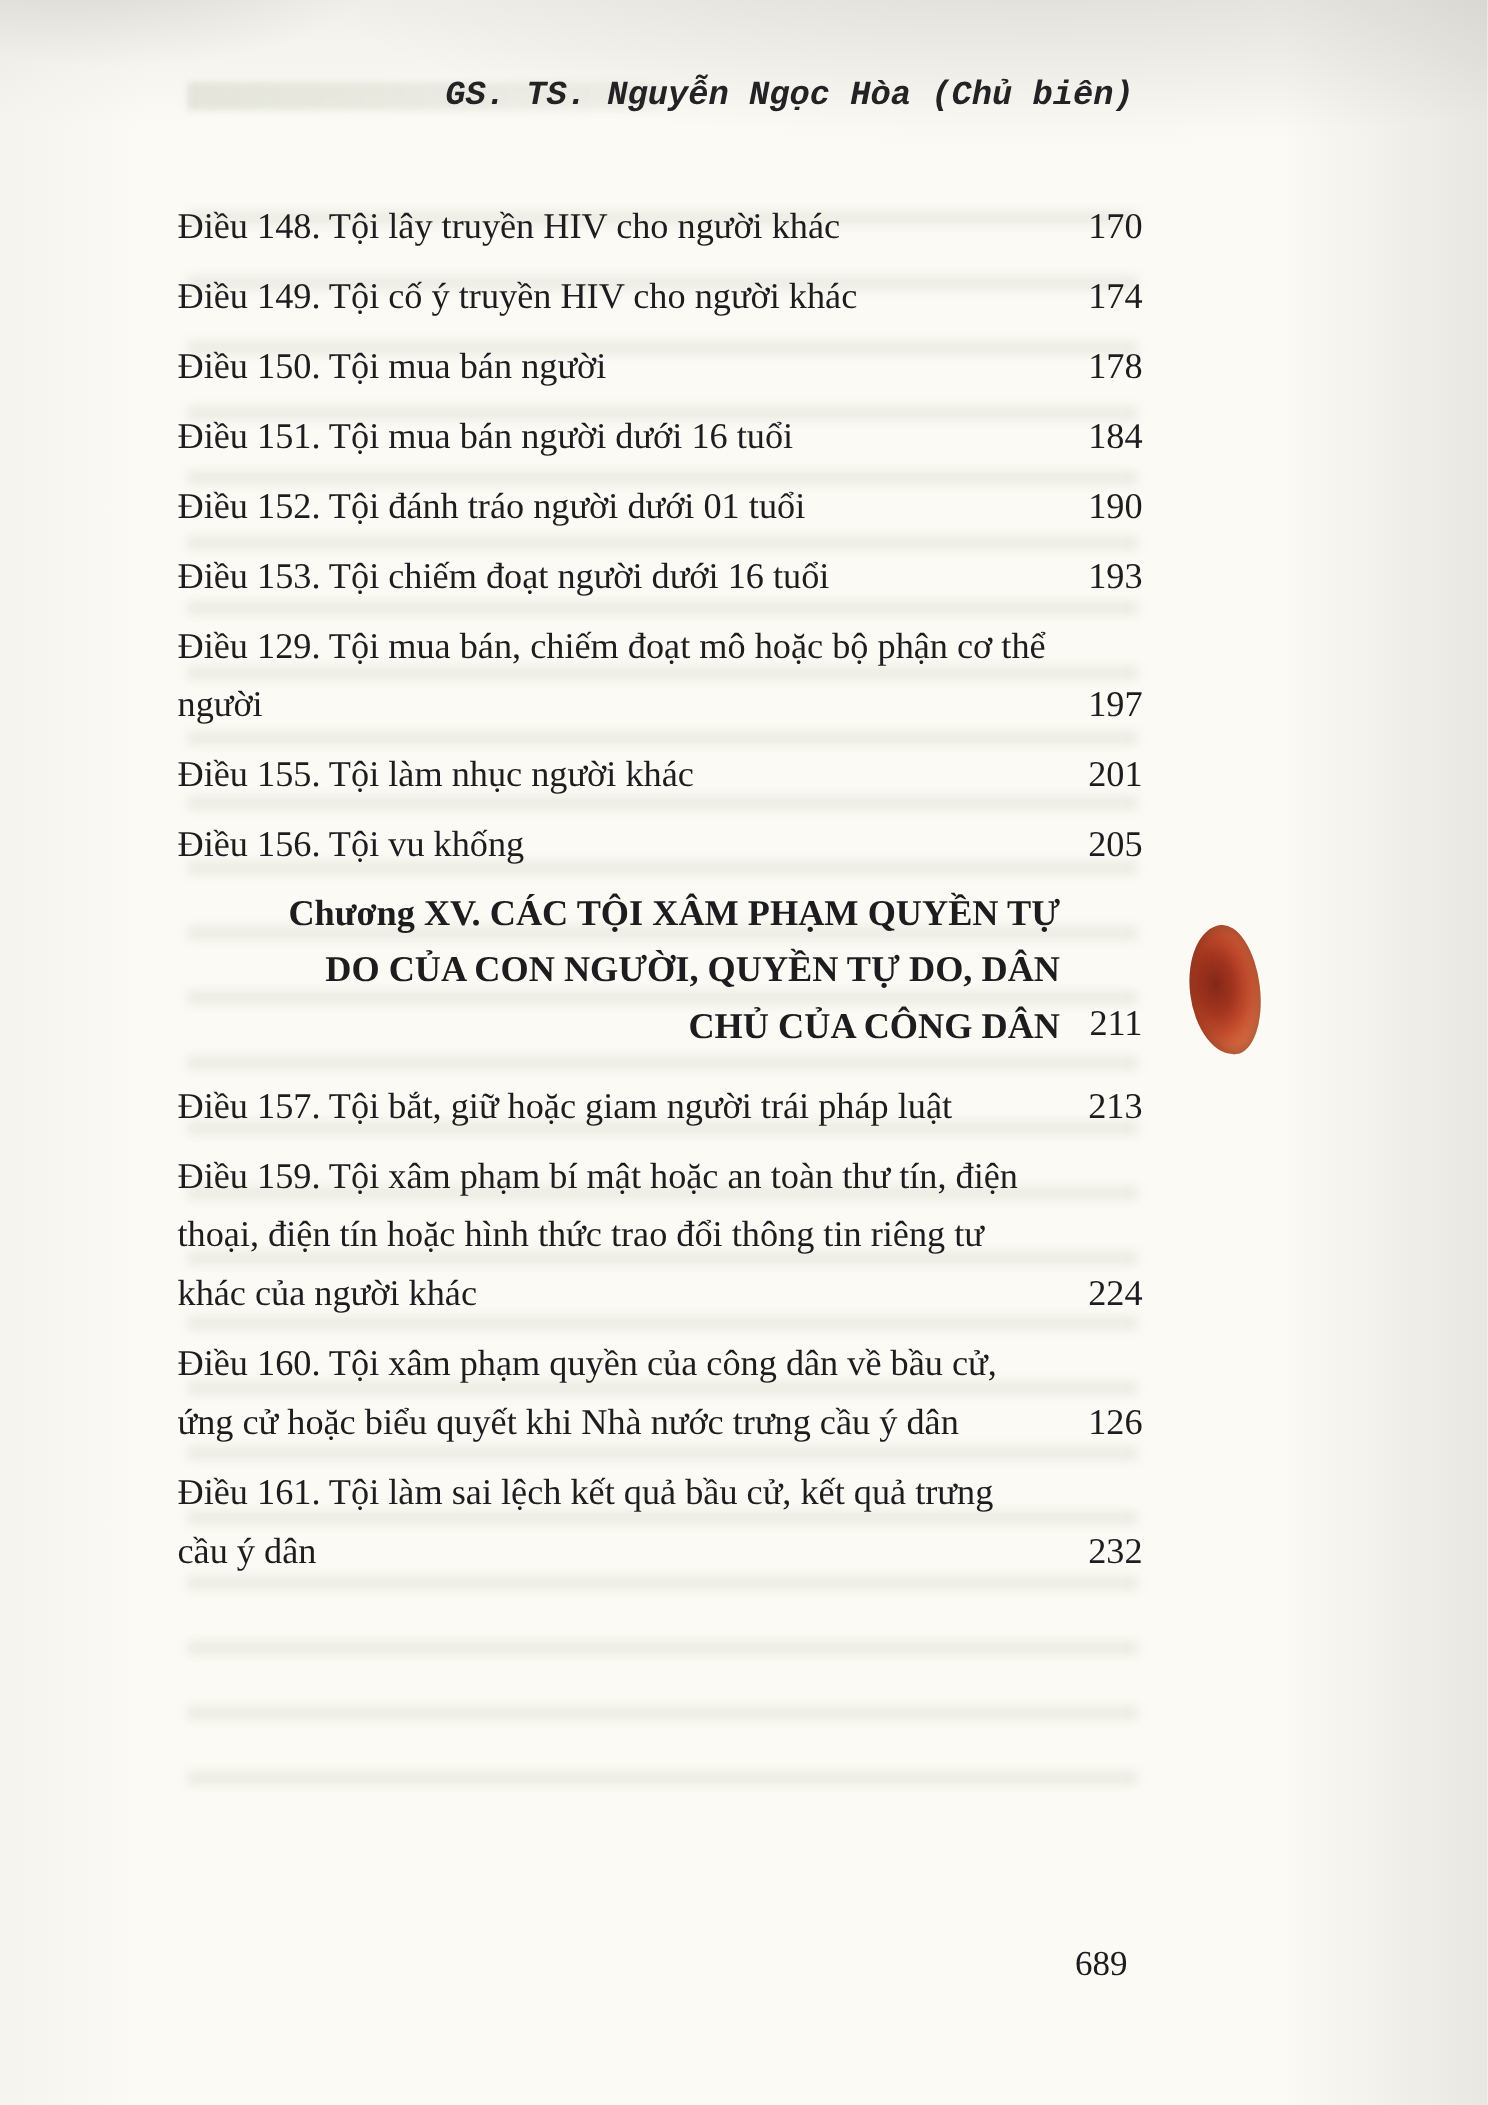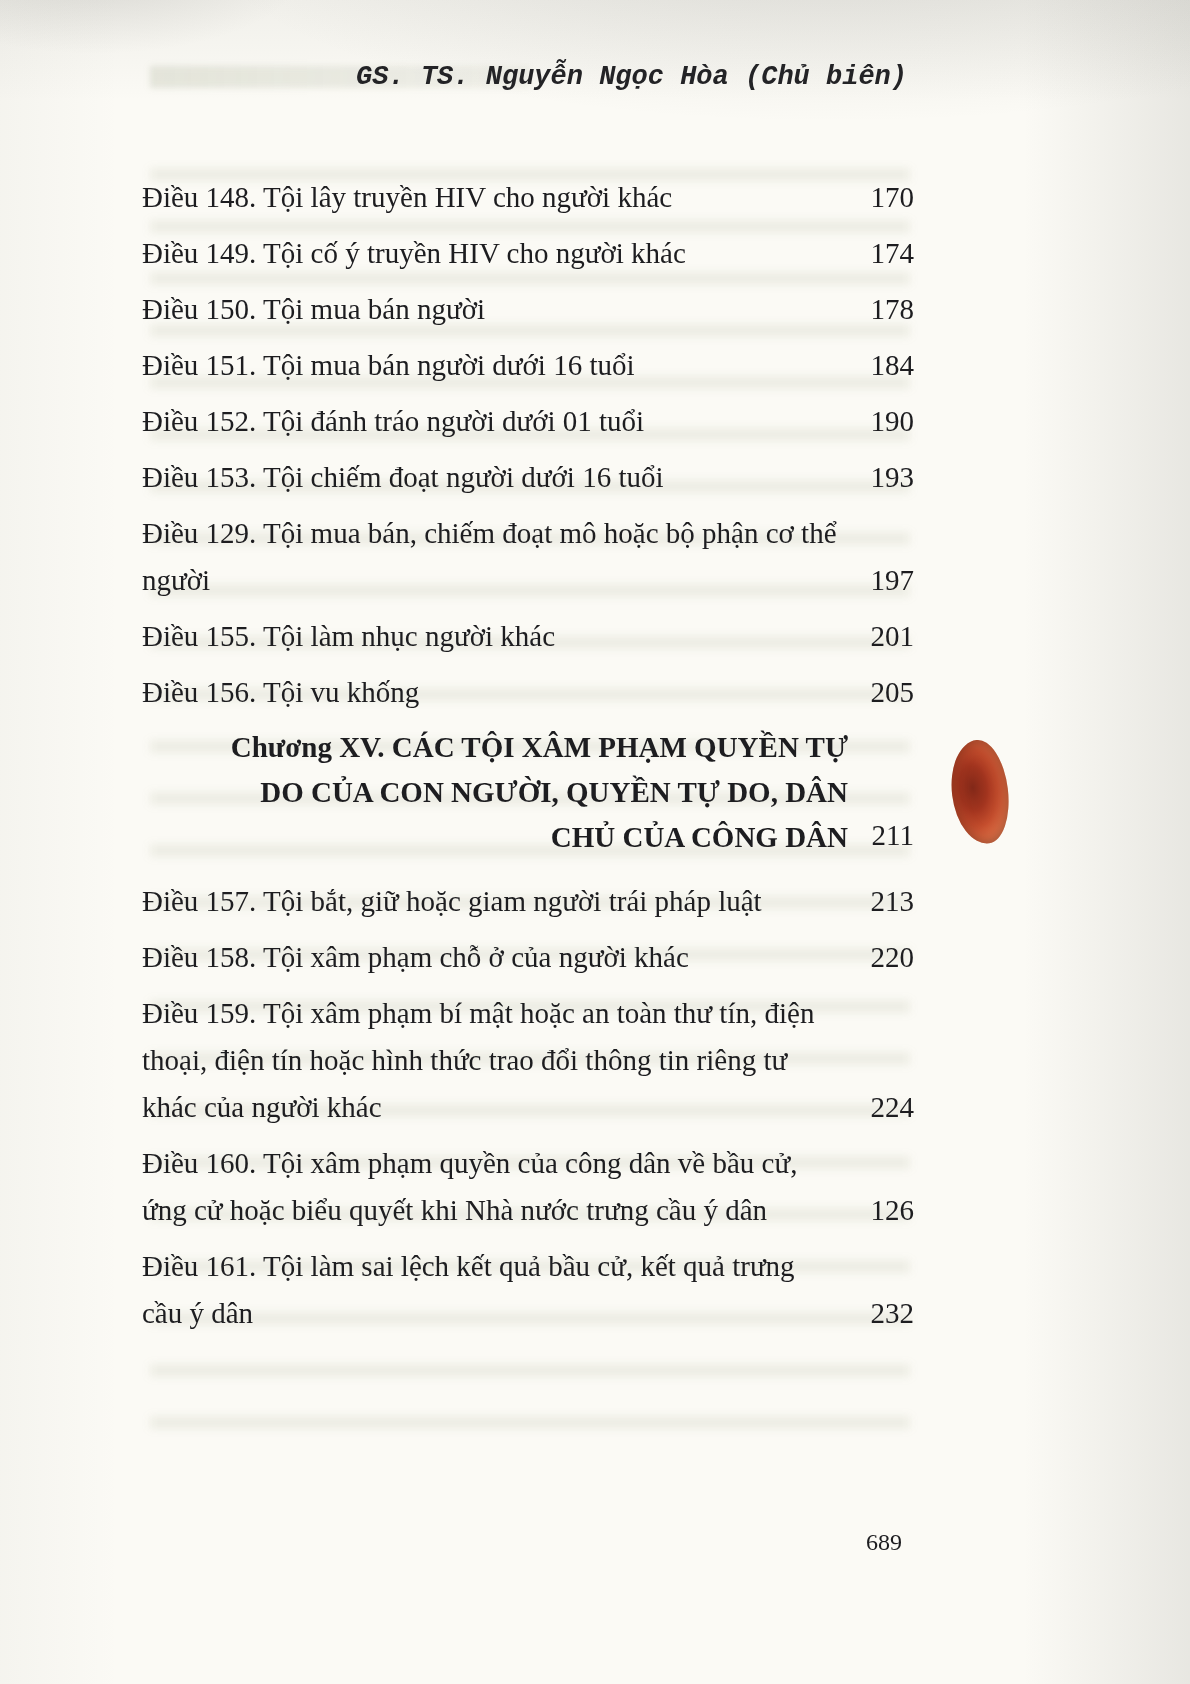--- a/index.html
+++ b/index.html
@@ -54,21 +54,20 @@
     color: #232326;
     white-space: nowrap;
     font-family: Liberation Mono, monospace;
   }
 
   .toc {
     position: absolute;
     left: 142px;
     top: 158px;
     width: 772px;
-    margin-top: 16px;
   }
 
   .entry {
     display: flex;
     justify-content: space-between;
     align-items: flex-end;
     gap: 22px;
     font-size: 29px;
     line-height: 47px;
     margin-bottom: 9px;
@@ -92,22 +91,22 @@
   .chapter .chapter-page {
     position: absolute;
     right: 0;
     bottom: 2px;
     font-weight: 400;
   }
 
   .folio {
     position: absolute;
     right: 288px;
-    bottom: 128px;
-    font-size: 24px;
+    bottom: 96px;
+    font-size: 28px;
   }
 
   
   .red-mark {
     position: absolute;
     left: 952px;
     top: 740px;
     width: 56px;
     height: 104px;
     border-radius: 55% 45% 45% 55% / 50% 50% 50% 50%;
@@ -168,24 +167,20 @@
   <div class="chapter">
     <span class="chapter-title">Chương XV. CÁC TỘI XÂM PHẠM QUYỀN TỰ DO CỦA CON NGƯỜI, QUYỀN TỰ DO, DÂN CHỦ CỦA CÔNG DÂN</span>
     <span class="chapter-page">211</span>
   </div>
 
   <div class="entry">
     <span class="title">Điều 157. Tội bắt, giữ hoặc giam người trái pháp luật</span>
     <span class="pagenum">213</span>
   </div>
   <div class="entry">
-    <span class="title">Điều 158. Tội xâm phạm chỗ ở của người khác</span>
-    <span class="pagenum">220</span>
-  </div>
-  <div class="entry">
     <span class="title">Điều 159. Tội xâm phạm bí mật hoặc an toàn thư tín, điện thoại, điện tín hoặc hình thức trao đổi thông tin riêng tư khác của người khác</span>
     <span class="pagenum">224</span>
   </div>
   <div class="entry">
     <span class="title">Điều 160. Tội xâm phạm quyền của công dân về bầu cử, ứng cử hoặc biểu quyết khi Nhà nước trưng cầu ý dân</span>
     <span class="pagenum">126</span>
   </div>
   <div class="entry">
     <span class="title">Điều 161. Tội làm sai lệch kết quả bầu cử, kết quả trưng cầu ý dân</span>
     <span class="pagenum">232</span>

